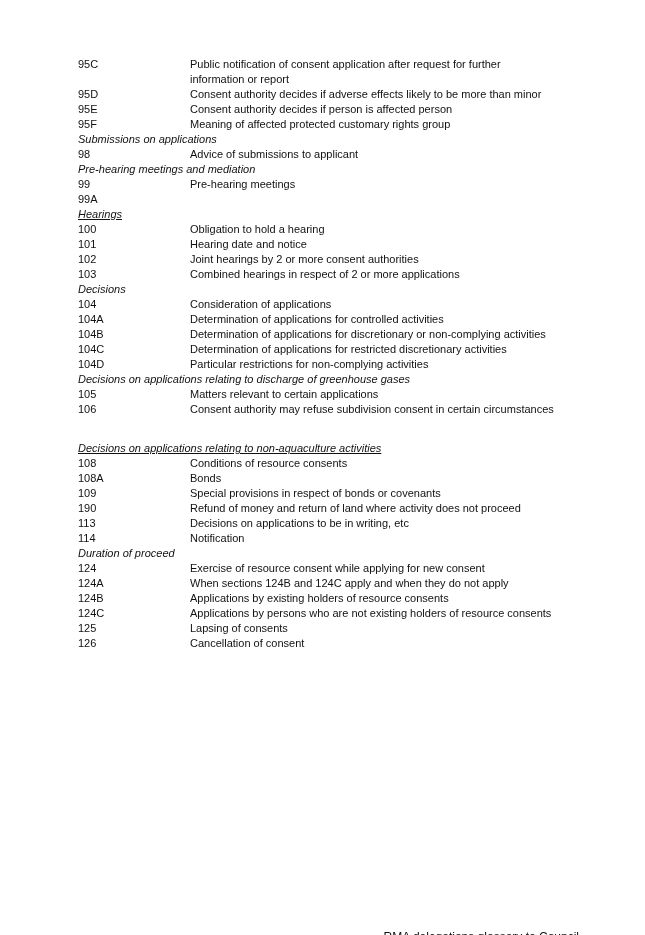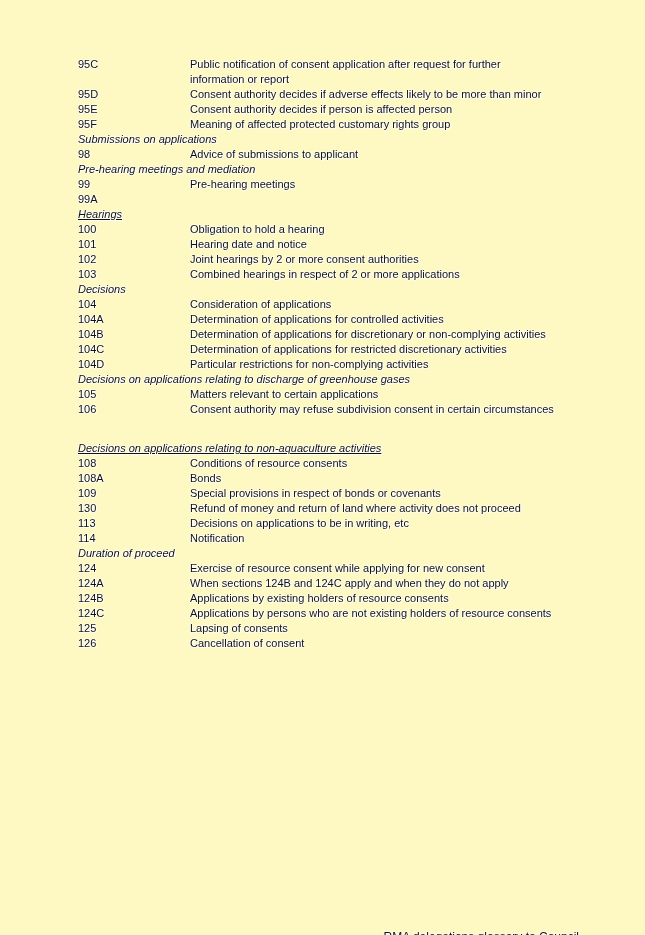--- a/index.html
+++ b/index.html
@@ -1,20 +1,20 @@
 <!DOCTYPE html>
 <html><head>
 <meta charset="utf-8">
 <style>
   html, body { margin: 0; padding: 0; background: #7f7f7f; }
   .page {
     position: relative;
     width: 645px;
     height: 935px;
-    background: #fef9c3;
+    background: #ffffff;
     font-family: "Liberation Sans", sans-serif;
     font-size: 11px;
     line-height: 15px;
     color: #111111;
     overflow: hidden;
   }
   .halo {
     text-shadow:
       -1px 0 0 rgba(255,255,255,0.70),
        1px 0 0 rgba(255,255,255,0.70),
@@ -152,21 +152,21 @@
         </div>
         <div class="row">
           <span class="num halo">108A</span>
           <span class="desc halo">Bonds</span>
         </div>
         <div class="row">
           <span class="num halo">109</span>
           <span class="desc halo">Special provisions in respect of bonds or covenants</span>
         </div>
         <div class="row">
-          <span class="num halo">130</span>
+          <span class="num halo">190</span>
           <span class="desc halo">Refund of money and return of land where activity does not proceed</span>
         </div>
       </div>
       <div class="block">
         <div class="row">
           <span class="num halo">113</span>
           <span class="desc halo">Decisions on applications to be in writing, etc</span>
         </div>
         <div class="row">
           <span class="num halo">114</span>

